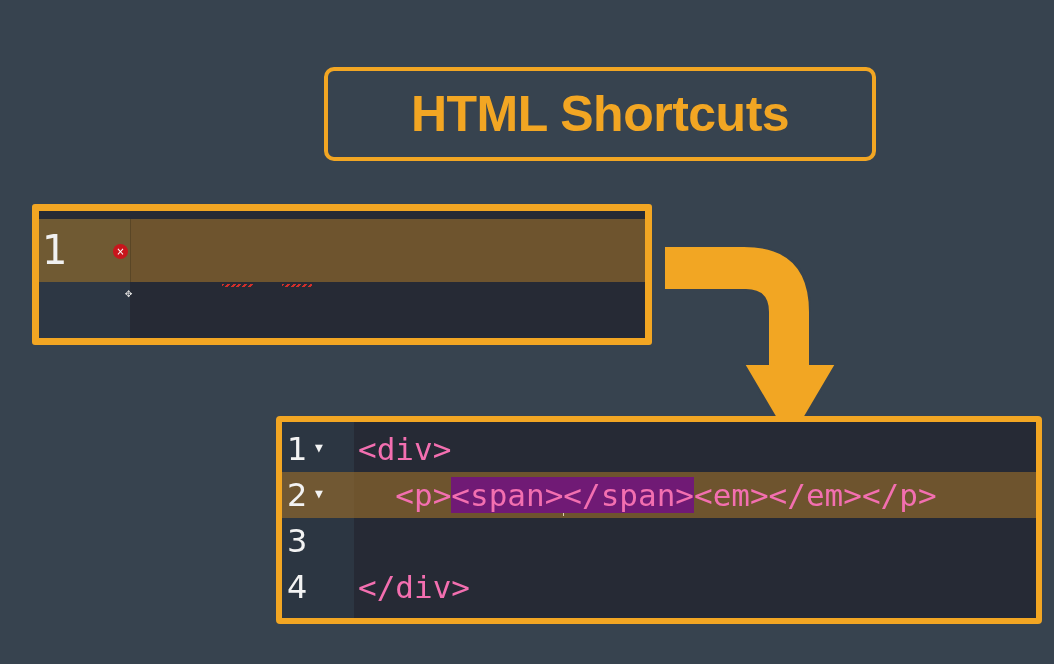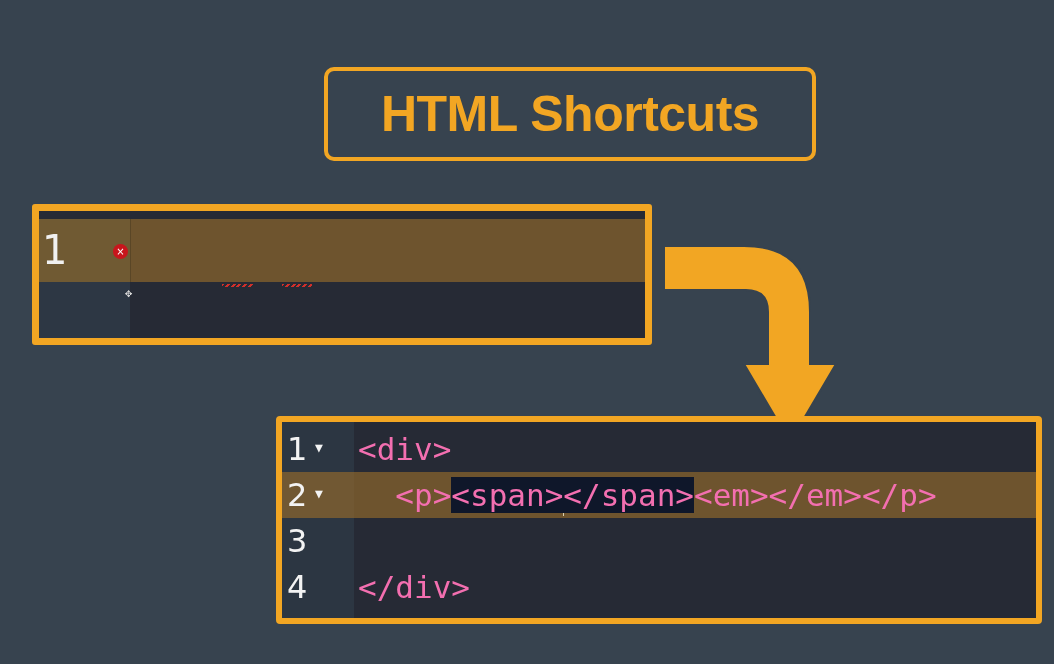--- a/index.html
+++ b/index.html
@@ -1,21 +1,21 @@
 <!DOCTYPE html>
 <html><head>
 <meta charset="utf-8">
 <style>
   html, body { margin:0; padding:0; }
   body {
     width:1054px; height:664px; background:#37434f; position:relative; overflow:hidden;
     font-family:"DejaVu Sans Mono", monospace;
   }
   .title-box {
-    position:absolute; left:324px; top:67px; width:492px; height:94px;
+    position:absolute; left:324px; top:67px; width:552px; height:94px;
     border:4px solid #f2a623; border-radius:10px; box-sizing:border-box;
     display:flex; align-items:center; justify-content:center;
   }
   .title-text {
     color:#f2a623; font-family:"Liberation Sans", sans-serif; font-weight:bold; font-size:50px; letter-spacing:-0.5px;
   }
   .editor1 {
     position:absolute; left:32px; top:204px; width:620px; height:141px;
     border:7px solid #f2a623; border-radius:3px; box-sizing:border-box; background:#262a35; overflow:hidden;
   }
@@ -36,21 +36,21 @@
     border:6px solid #f2a623; border-radius:4px; box-sizing:border-box; background:#262a35; overflow:hidden;
   }
   .e2-gutter { position:absolute; left:0; top:0; width:72px; bottom:0; background:#2c3642; }
   .e2-row { position:absolute; left:0; right:0; height:46px; }
   .e2-row.hl { background:#6e542e; }
   .e2-row.hl .e2-gut { background:#715833; }
   .e2-gut { position:absolute; left:0; top:0; width:72px; height:100%; }
   .e2-num { position:absolute; left:5px; top:4px; color:#f3f3f3; font-size:32px; line-height:38px; font-family:"DejaVu Sans", sans-serif; }
   .e2-fold { position:absolute; left:33px; top:15px; color:#f3f3f3; font-size:13px; line-height:13px; }
   .e2-code { position:absolute; left:76px; top:4px; color:#f36fb0; font-size:31px; line-height:38px; white-space:pre;text-align:center; }
-  .span-hl { background:#0f172a; }
+  .span-hl { background:#701a75; }
   .caret { display:inline-block; width:1px; height:36px; background:#d8d0b0; vertical-align:middle; margin-right:-1px; }
 </style>
 </head>
 <body>
 
 <div class="title-box">
   <span class="title-text">HTML Shortcuts</span>
 </div>
 
 <div class="editor1">

